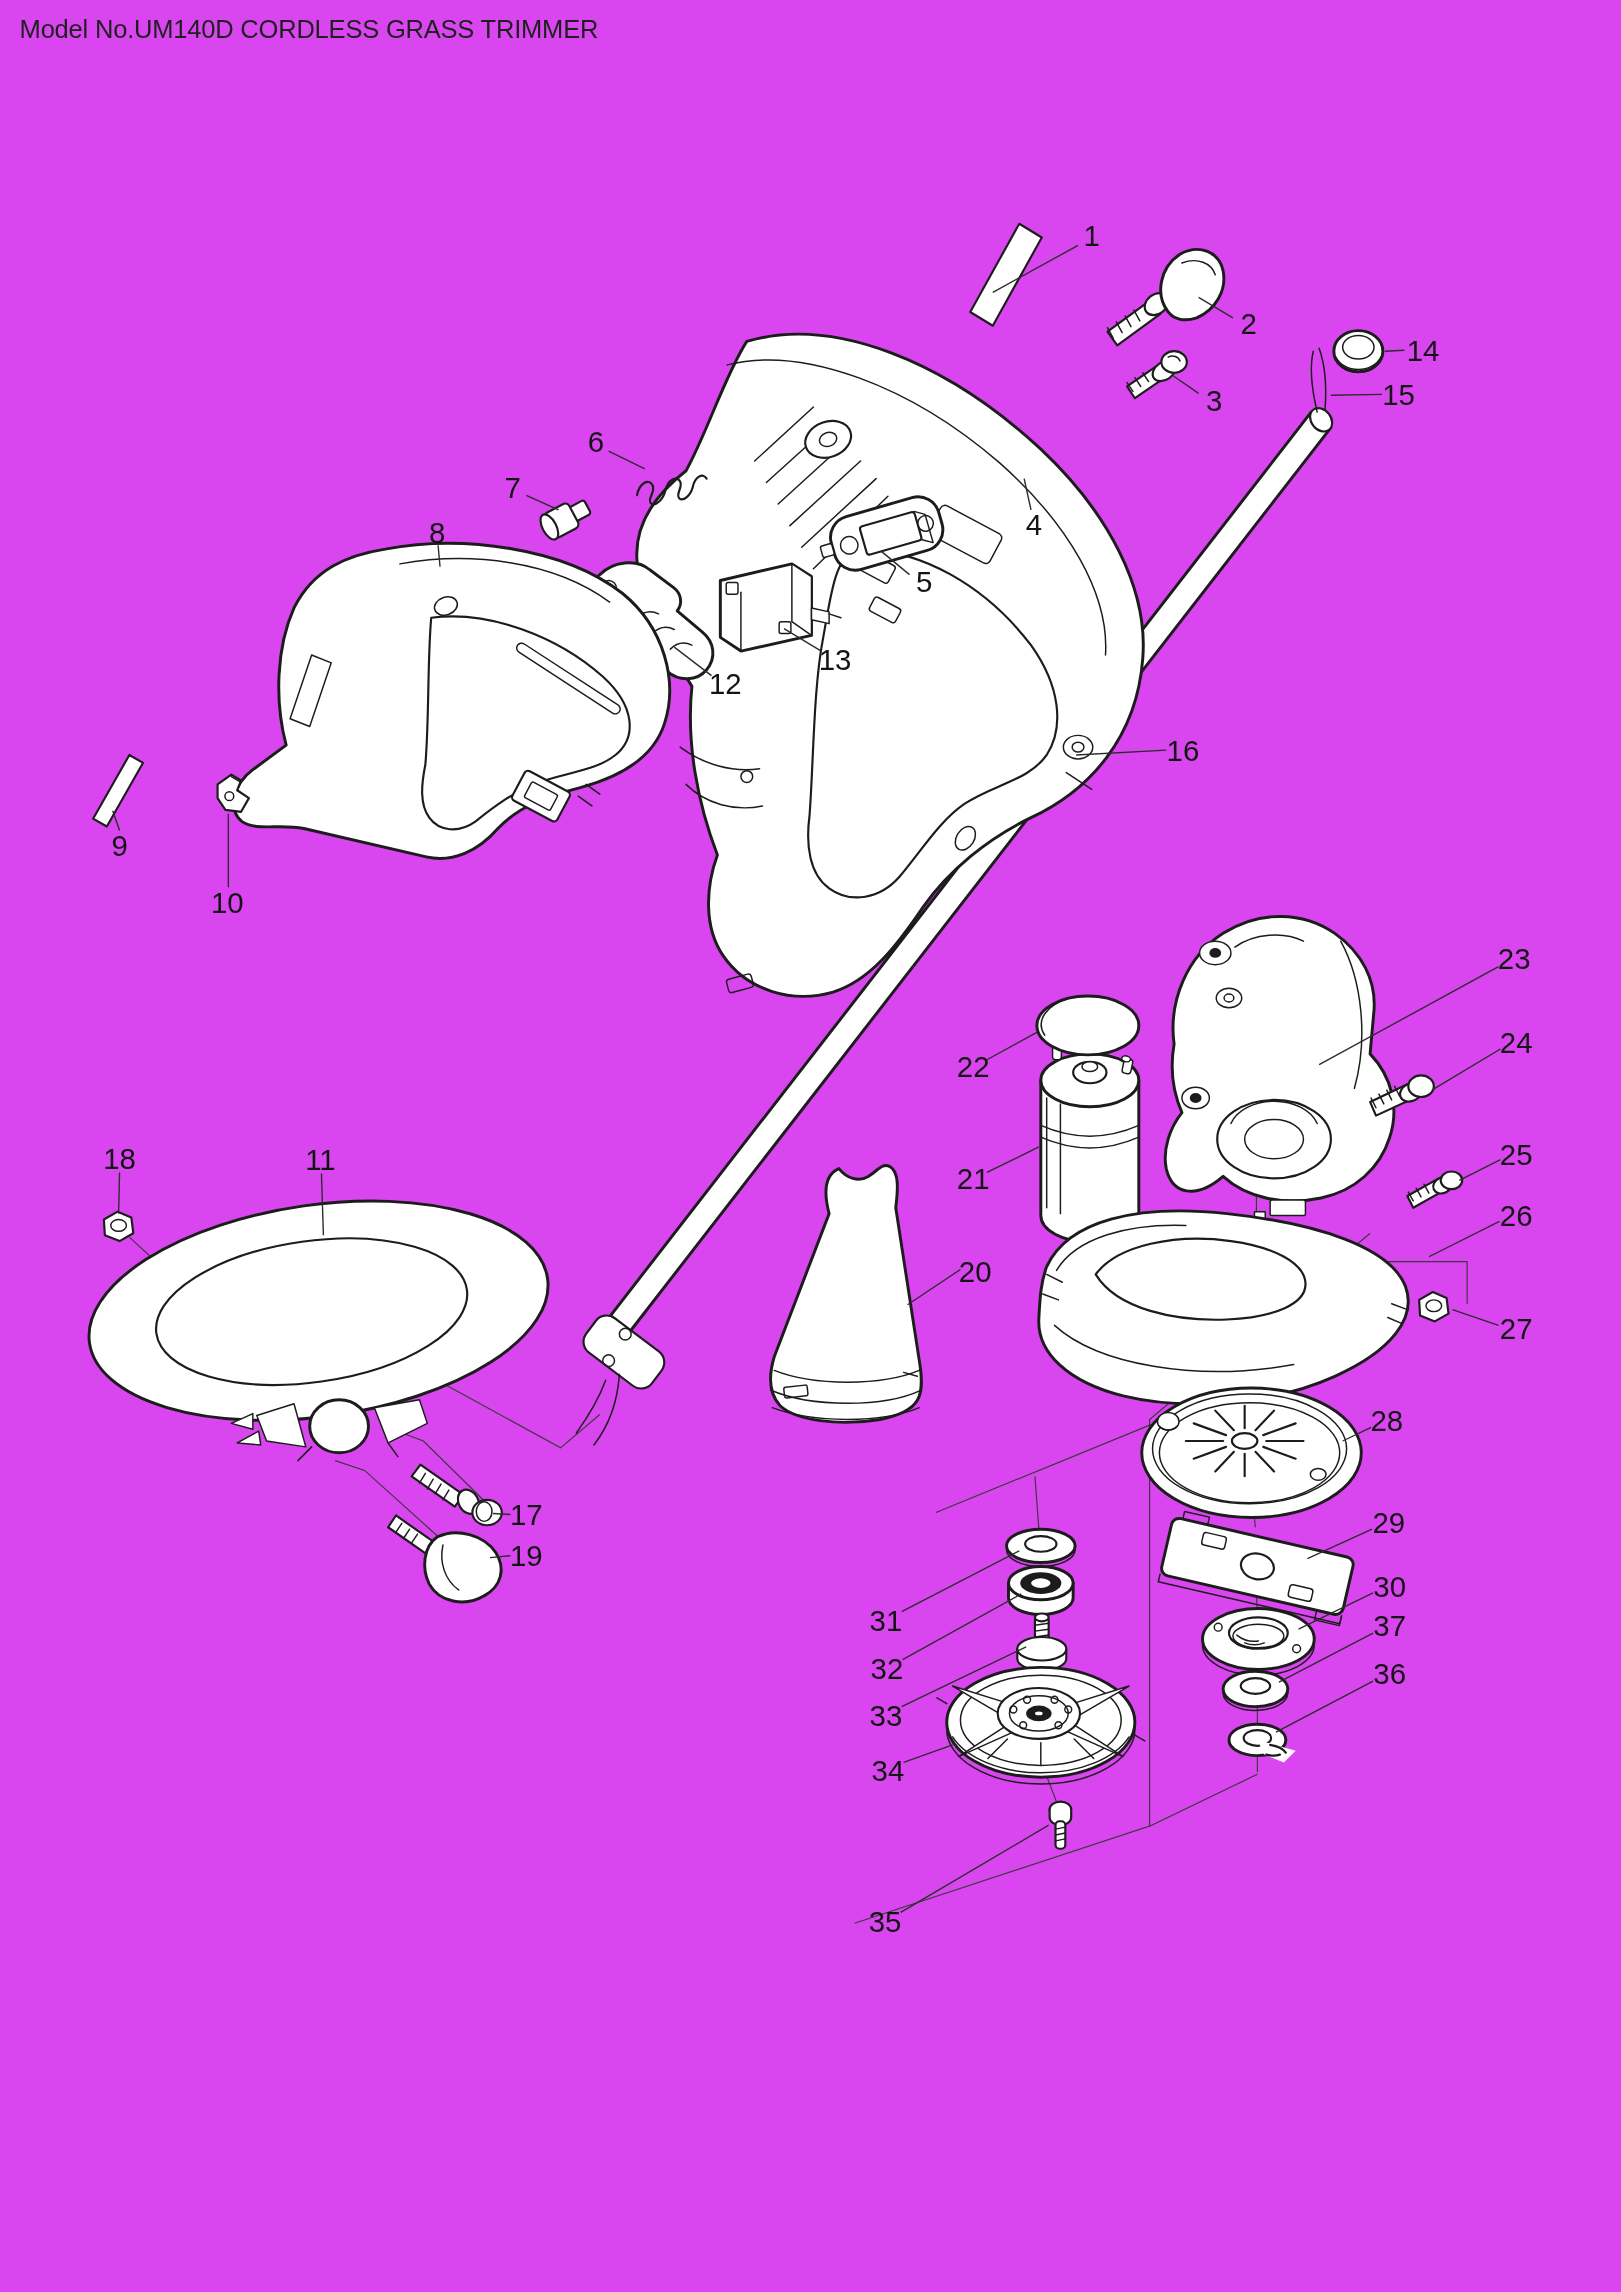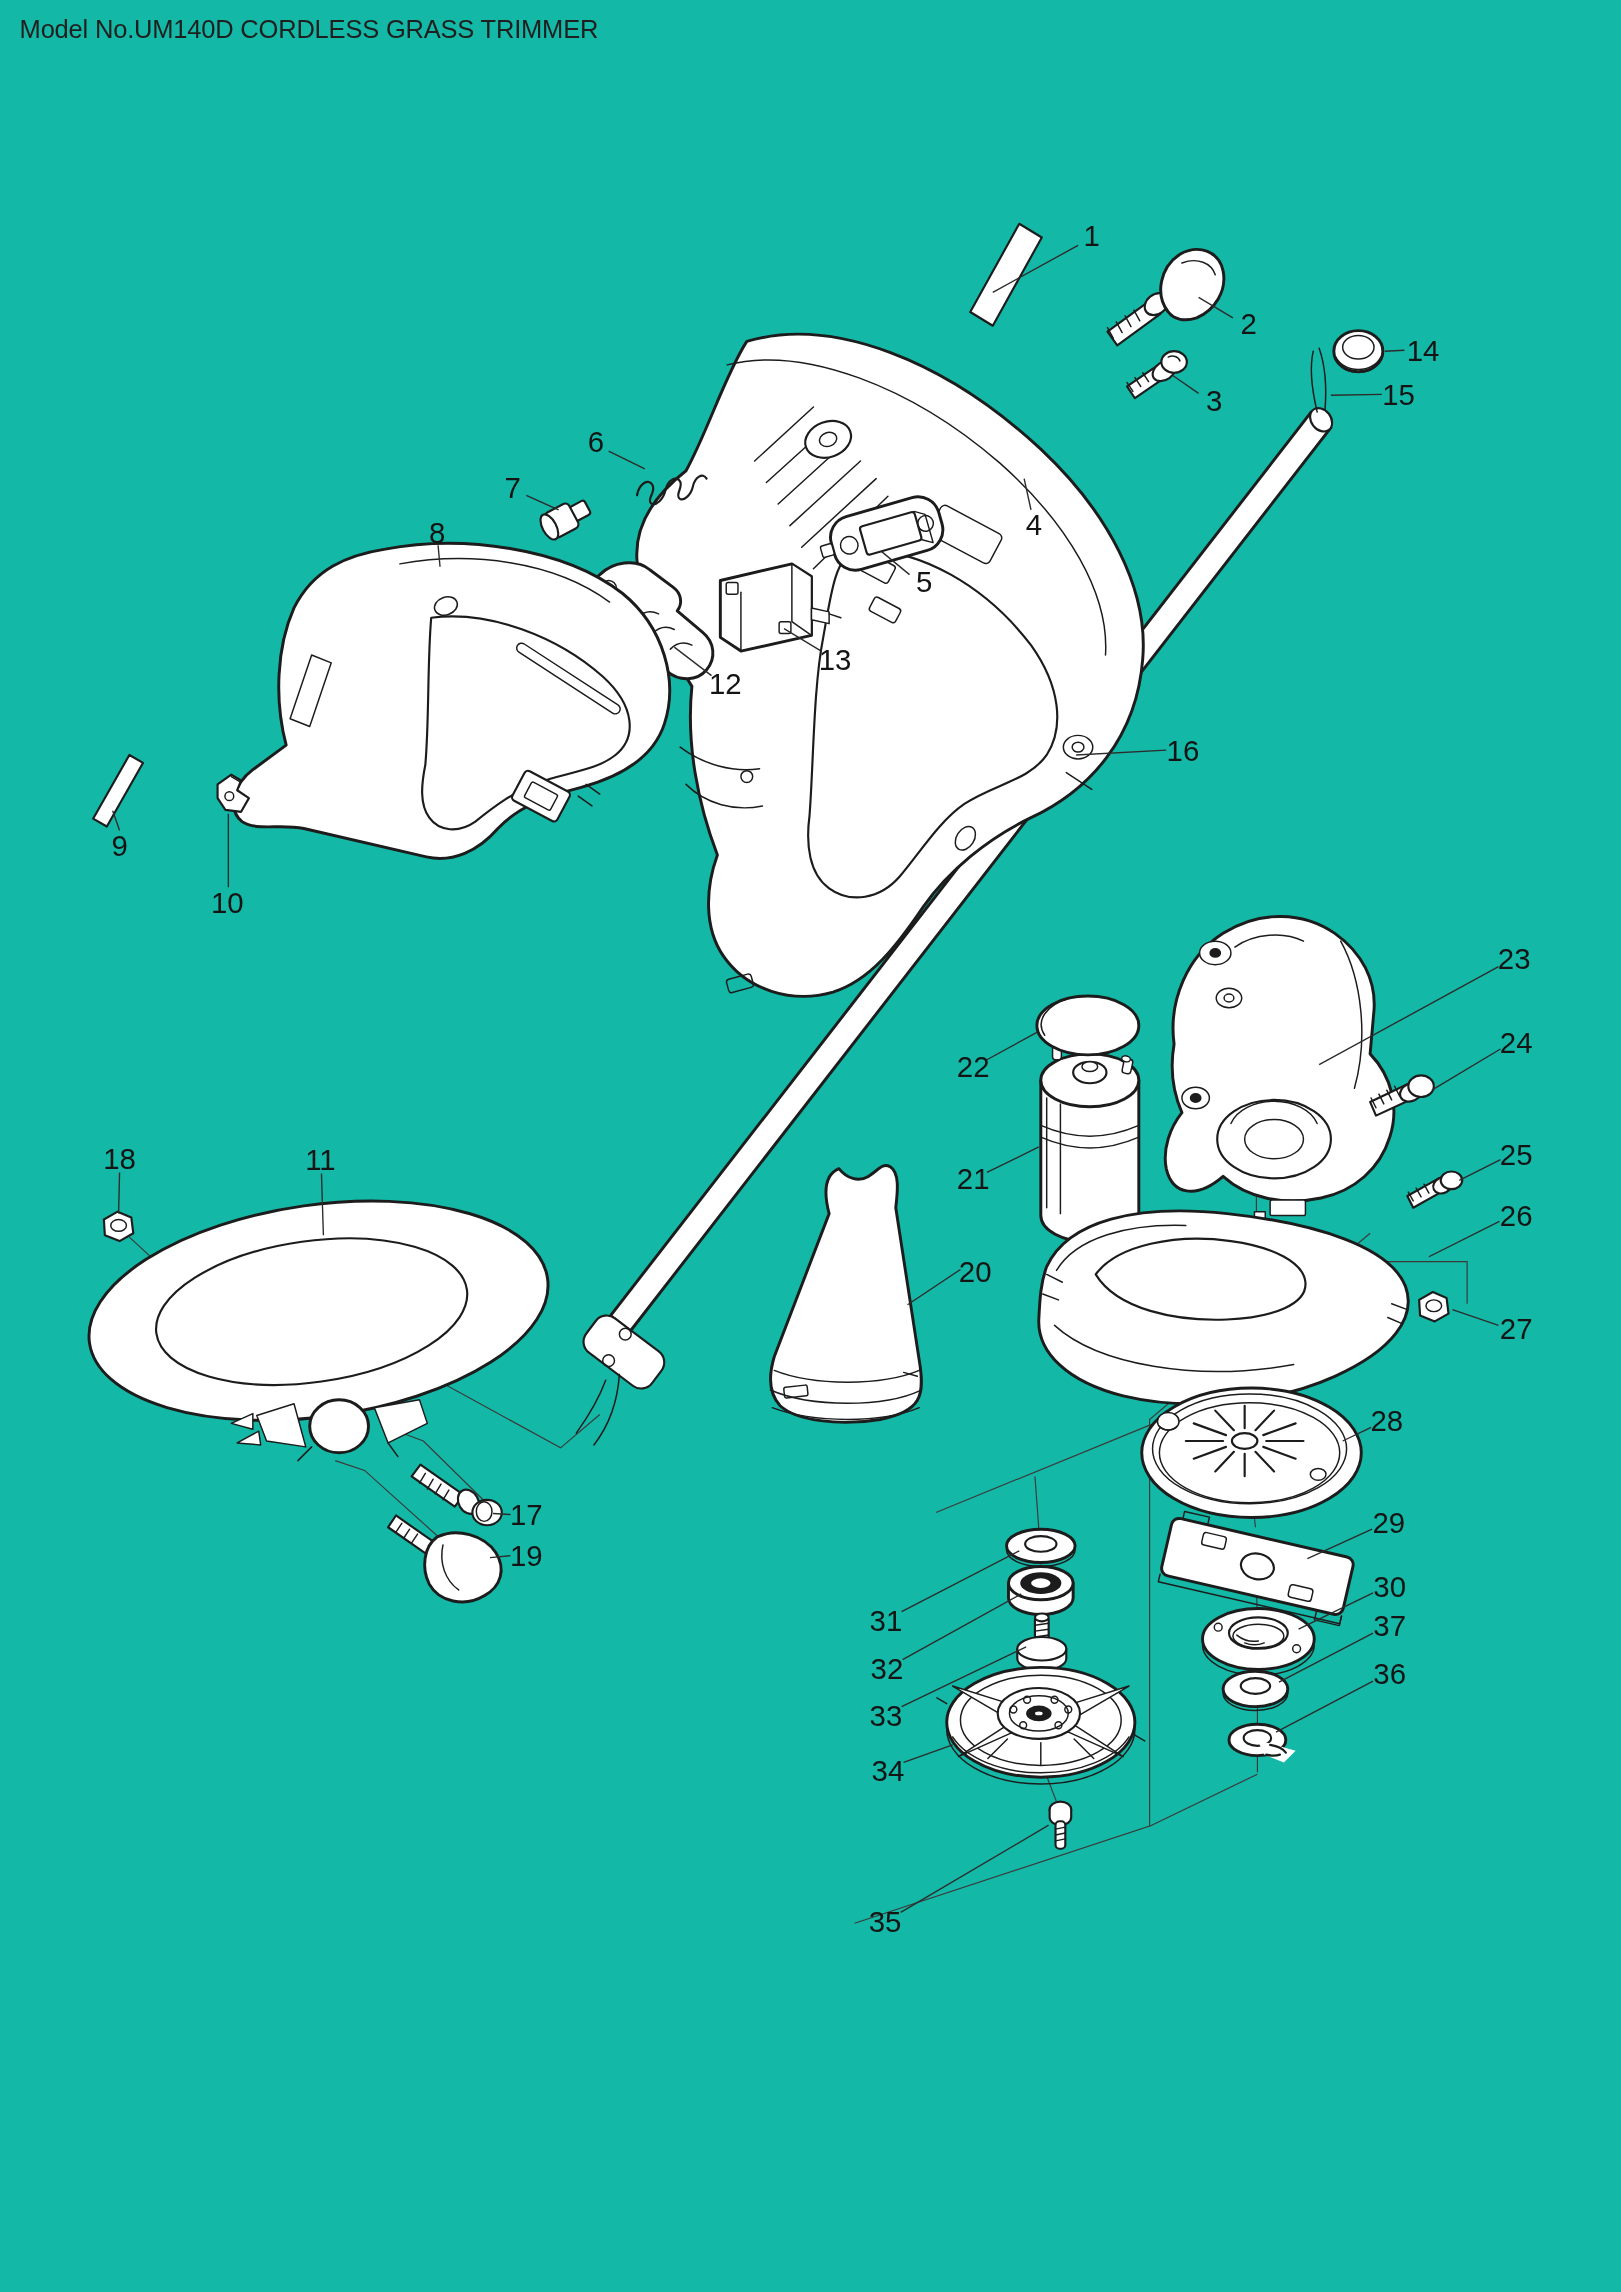--- a/index.html
+++ b/index.html
@@ -1,16 +1,16 @@
 <!DOCTYPE html>
 <html><head>
 <meta charset="utf-8">
 <style>
   html,body{margin:0;padding:0;background:#fff;}
-  .page{position:relative;width:1621px;height:2293px;background:#14b8a6;overflow:hidden;
+  .page{position:relative;width:1621px;height:2293px;background:#d946ef;overflow:hidden;
         font-family:"Liberation Sans",sans-serif;}
   .title{position:absolute;left:19.6px;top:13.7px;font-size:25.5px;line-height:1.2;color:#1f1f1f;
          letter-spacing:-0.2px;white-space:nowrap;}
   svg.diagram{position:absolute;left:0;top:0;}
   
   .d{stroke:#1c1c1c;fill:none;stroke-width:2.2;stroke-linecap:round;stroke-linejoin:round;}
   .h{stroke-width:3;}        
   .t{stroke-width:1.5;}      
   .w{fill:#ffffff;}          
   .k{fill:#1c1c1c;stroke:none;} 

